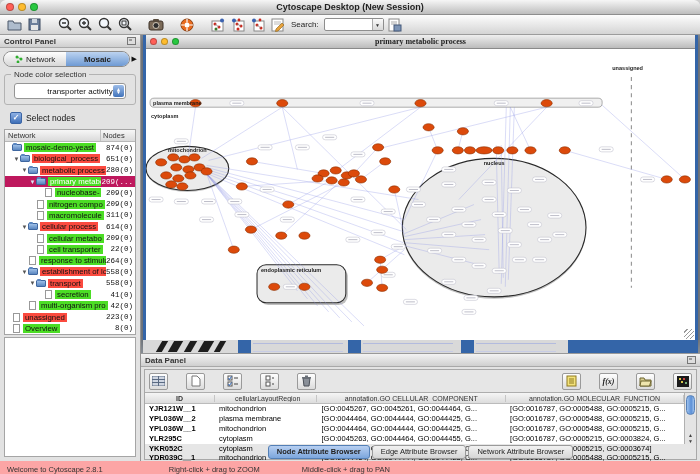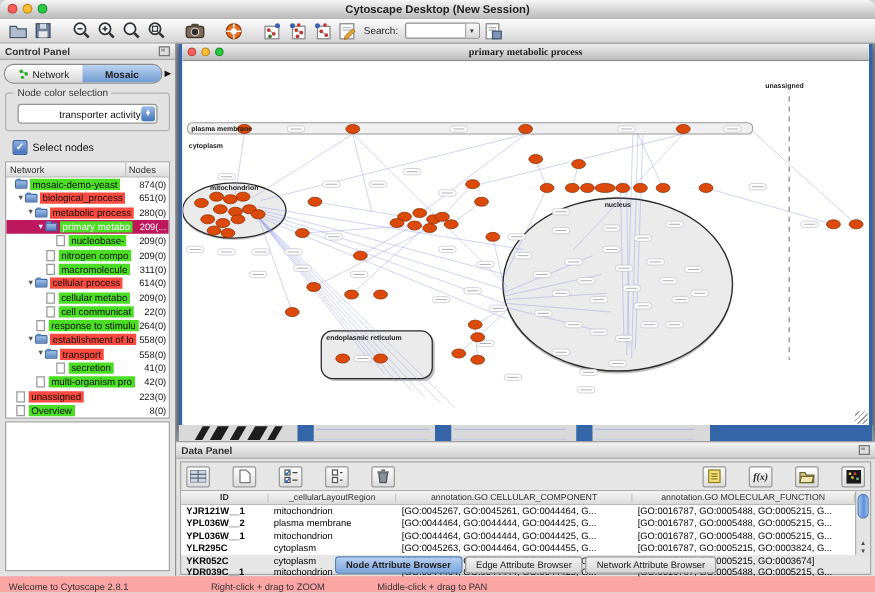--- a/index.html
+++ b/index.html
@@ -53,21 +53,21 @@
   .trow.sel{background:#be185d;color:#fff;}
   .tarrow{width:7px;flex:none;font-size:6px;color:#555;text-align:center;}
   .trow.sel .tarrow{color:#dce6f5;}
   .fold{width:10px;height:7px;flex:none;background:linear-gradient(#9ec0e8,#5a86c0);border:1px solid #3f67a0;
     border-radius:1px;position:relative;margin-right:2px;box-sizing:border-box;}
   .fold:before{content:"";position:absolute;left:0;top:-2px;width:4px;height:2px;background:#5a86c0;border-radius:1px 1px 0 0;}
   .page{width:7px;height:9px;flex:none;background:#fff;border:1px solid #999;margin:0 3px 0 1px;box-sizing:border-box;}
   .tlabel{padding:0 2px;overflow:hidden;flex:0 1 auto;}
   .bg-green{background:#4cdd25;}
   .bg-red{background:#fb4a3f;}
-  .tcount{margin-left:auto;font-size:7.5px;flex:none;}
+  .tcount{margin-left:auto;font-size:7.5px;flex:none;font-family:Liberation Mono, monospace;}
   .birdseye{flex:1;border:1px solid #a5a5a5;margin:2px 4px 4px;background:#fff;}
   
   .rightcol{flex:1;display:flex;flex-direction:column;min-width:0;background:#8e949c;}
   .mdi{height:318px;flex:none;position:relative;background:#878d95;overflow:hidden;}
   .netframe{position:absolute;left:2px;right:2px;top:0;height:305px;border:3px solid #3465a8;border-top:none;
     border-radius:0 0 2px 2px;background:#fff;box-shadow:0 3px 8px rgba(0,0,0,.45);display:flex;flex-direction:column;}
   .ftitle{height:13px;flex:none;background:linear-gradient(#efefef,#bcbcbc);border-bottom:1px solid #8a8a8a;
     position:relative;display:flex;align-items:center;justify-content:center;font-family:Liberation Serif, serif;}
   .ftitle .lights{left:4px;top:3px;}
   .ftitle .lights i{width:7px;height:7px;}
@@ -348,21 +348,21 @@
               <span style="width:24px;flex:none"></span>
               <span style="width:7px;flex:none"></span>
               <span class="page"></span>
               <span class="tlabel bg-green">cellular metabo</span>
               <span class="tcount">209(0)</span>
             </div>
             <div class="trow">
               <span style="width:24px;flex:none"></span>
               <span style="width:7px;flex:none"></span>
               <span class="page"></span>
-              <span class="tlabel bg-green">cell communicat</span>
+              <span class="tlabel bg-green">cell transporter</span>
               <span class="tcount">22(0)</span>
             </div>
             <div class="trow">
               <span style="width:16px;flex:none"></span>
               <span style="width:7px;flex:none"></span>
               <span class="page"></span>
               <span class="tlabel bg-green">response to stimulu</span>
               <span class="tcount">264(0)</span>
             </div>
             <div class="trow">

